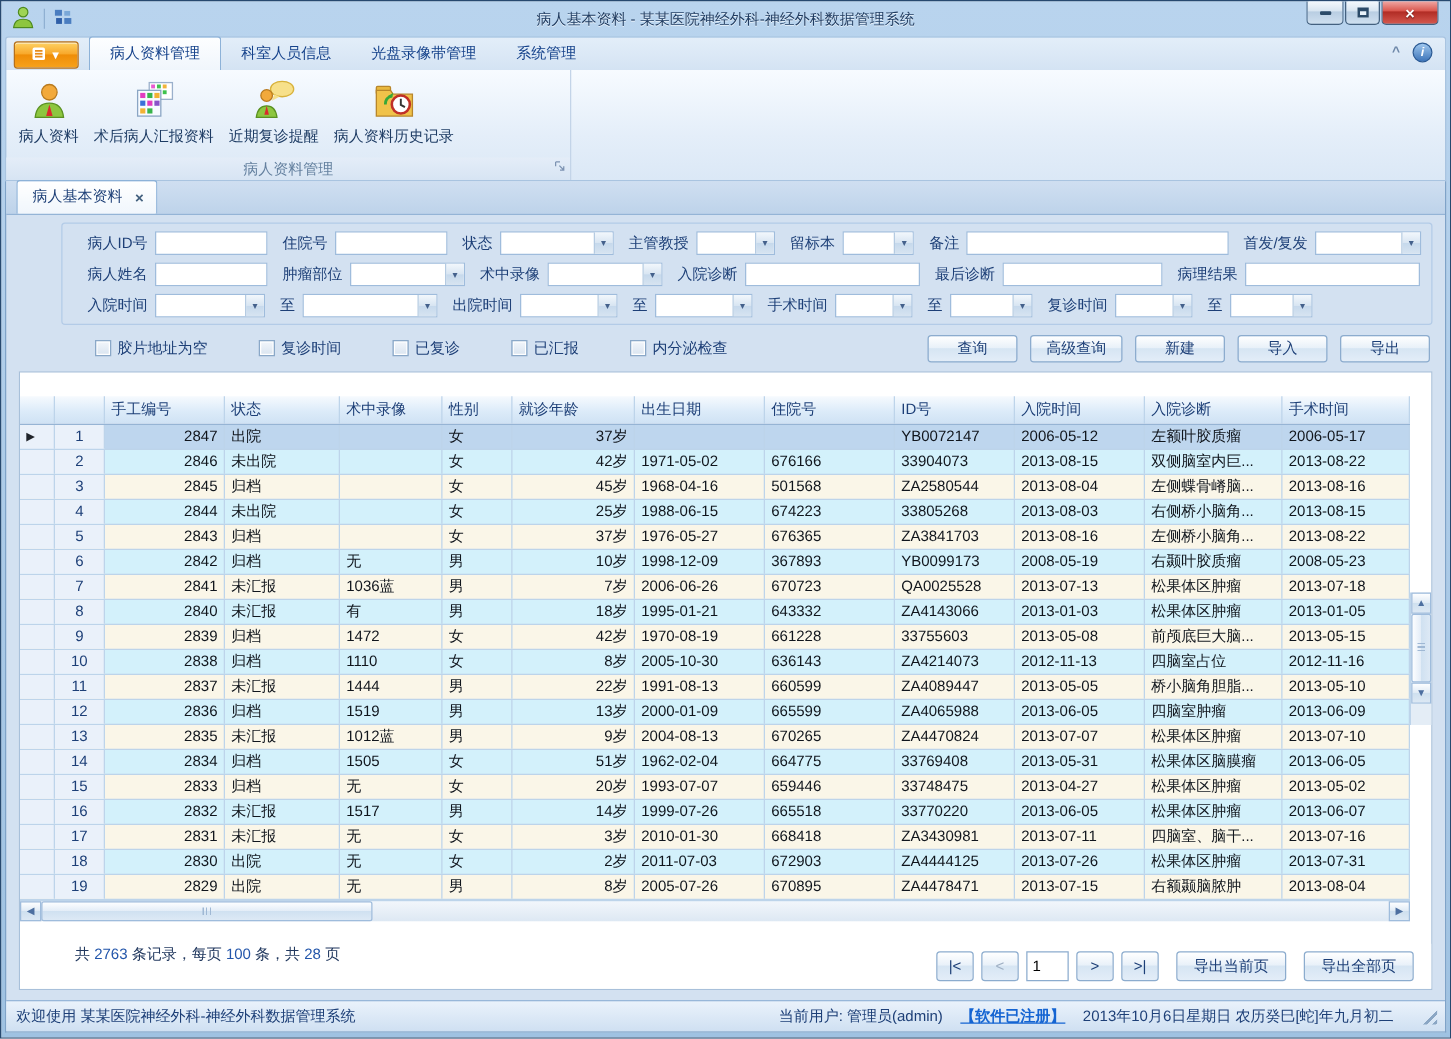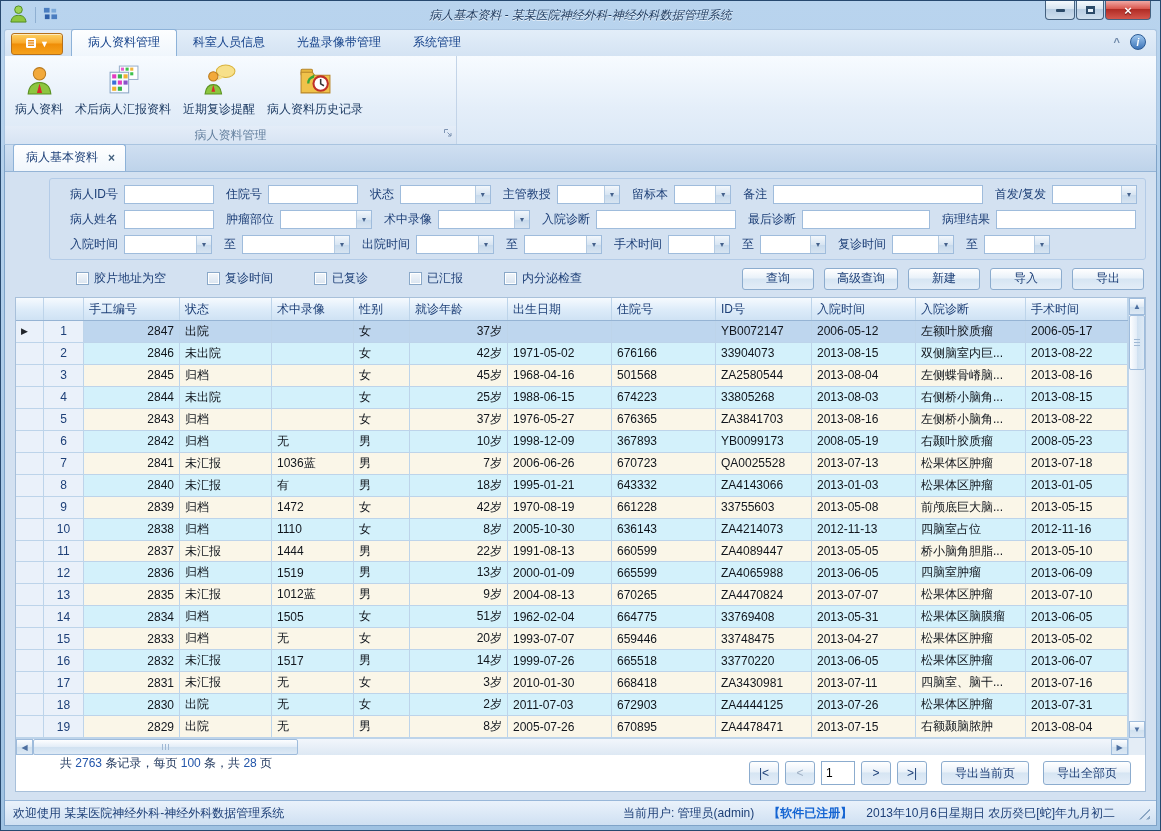--- a/index.html
+++ b/index.html
@@ -6,21 +6,21 @@
     font-family:"Liberation Sans","DejaVu Sans",sans-serif;font-size:12px;}
   *{box-sizing:border-box;}
   .window{width:1161px;height:831px;display:flex;flex-direction:column;
     background:linear-gradient(#b9d4ee,#9fc2e2);border:1px solid #27496f;
     padding:0 3px 4px 3px;}
   
   .titlebar{height:28px;display:flex;align-items:center;position:relative;flex:0 0 auto;}
   .tb-icons{display:flex;align-items:center;gap:4px;padding-left:5px;}
   .tb-sep{width:1px;height:16px;background:#8fb0d2;margin:0 3px;}
   .tb-title{position:absolute;left:0;right:0;text-align:center;color:#1e3a5f;
-    text-shadow:0 1px 0 rgba(255,255,255,.7);font-style:italic;}
+    text-shadow:0 1px 0 rgba(255,255,255,.7);}
   .win-btns{margin-left:auto;display:flex;align-self:flex-start;padding-right:6px;}
   .wbtn{height:19px;border:1px solid #44617f;border-top:none;display:flex;align-items:center;
     justify-content:center;background:linear-gradient(#f4f9fd,#d6e4f0 45%,#b8cde2 46%,#cfe0ef);
     border-radius:0 0 4px 4px;margin-left:1px;}
   .wbtn.min{width:30px}.wbtn.max{width:28px}
   .wbtn.close{width:46px;background:linear-gradient(#f0a8a4,#d9534a 45%,#b02b24 46%,#d4574d);
     color:#fff;font-weight:bold;font-size:13px;text-shadow:0 1px 1px #5f0f0c;}
   .glyph-min{width:9px;height:3px;background:#2b4a68;border-radius:1px;}
   .glyph-max{width:9px;height:8px;border:2px solid #2b4a68;border-top-width:3px;background:#e8f2fa;}
   
@@ -76,21 +76,21 @@
   .chk{display:flex;align-items:center;gap:5px;margin-right:30px;color:#1d3f77;margin-left:11px;}
   .chk .box{width:13px;height:13px;border:1px solid #8aa8c8;
     background:linear-gradient(#f2f6fb,#d9e4f0);box-shadow:inset 0 0 0 1px #fff;}
   .abtns{margin-left:auto;display:flex;gap:10px;}
   .btn{min-width:72px;height:22px;border:1px solid #8cacce;border-radius:3px;color:#1d3f77;
     background:linear-gradient(#ffffff,#e9f1f9 45%,#d6e5f3 50%,#e3edf8);display:flex;align-items:center;
     justify-content:center;padding:0 12px;cursor:default;}
   
   .white-panel{flex:1;margin:2px 10px 8px 10px;background:#fff;border:1px solid #a8c0da;
     display:flex;flex-direction:column;min-height:0;}
-  .grid{flex:1;display:flex;min-height:0;}
+  .grid{flex:1;display:flex;min-height:0;align-items:center;}
   .grid-main{flex:1;display:flex;flex-direction:column;min-width:0;min-height:0;}
   .g-header{height:23px;display:flex;flex:0 0 auto;
     background:linear-gradient(#f6fafe,#dcebf9 55%,#cfe2f4);border-bottom:1px solid #96b4d4;}
   .gc{border-right:1px solid #bdd4ea;padding:0 5px;display:flex;align-items:center;overflow:hidden;
     white-space:nowrap;}
   .g-header .gc{color:#1d3f77;}
   .ind{width:28px;flex:0 0 auto;}
   .num{width:40px;flex:0 0 auto;justify-content:center;color:#1d3f77;}
   .c0{width:96px;flex:0 0 auto}.c1{width:92px;flex:0 0 auto}.c2{width:82px;flex:0 0 auto}
   .c3{width:56px;flex:0 0 auto}.c4{width:98px;flex:0 0 auto}.c5{width:104px;flex:0 0 auto}
@@ -133,21 +133,21 @@
   .pbtn{width:30px;height:24px;border:1px solid #8cacce;border-radius:3px;color:#1d3f77;
     background:linear-gradient(#ffffff,#e9f1f9 45%,#d6e5f3 50%,#e3edf8);display:flex;align-items:center;
     justify-content:center;}
   .pbtn.dis{color:#9fb0c4;}
   .pinput{width:34px;height:24px;border:1px solid #8cacce;padding:0 4px;font-size:12px;font-family:inherit;}
   .pexp{min-width:88px;height:24px;margin-left:8px;}
   
   .statusbar{height:25px;flex:0 0 auto;background:linear-gradient(#eaf2fb,#cfe0f2);
     border-top:1px solid #98b7d9;display:flex;align-items:center;padding:0 6px 0 8px;color:#1d3f77;}
   .sb-right{margin-left:auto;display:flex;align-items:center;gap:14px;}
-  .license{color:#1464d2;font-weight:bold;cursor:pointer;}
+  .license{color:#1464d2;font-weight:bold;text-decoration:underline;cursor:pointer;}
   .grip{width:13px;height:13px;margin-left:8px;
     background:repeating-linear-gradient(135deg,#8aa6c4 0 2px,transparent 2px 5px);
     clip-path:polygon(100% 0,100% 100%,0 100%);}
 </style>
 </head>
 <body>
 
 <div class="window">
 
   <div class="titlebar">

